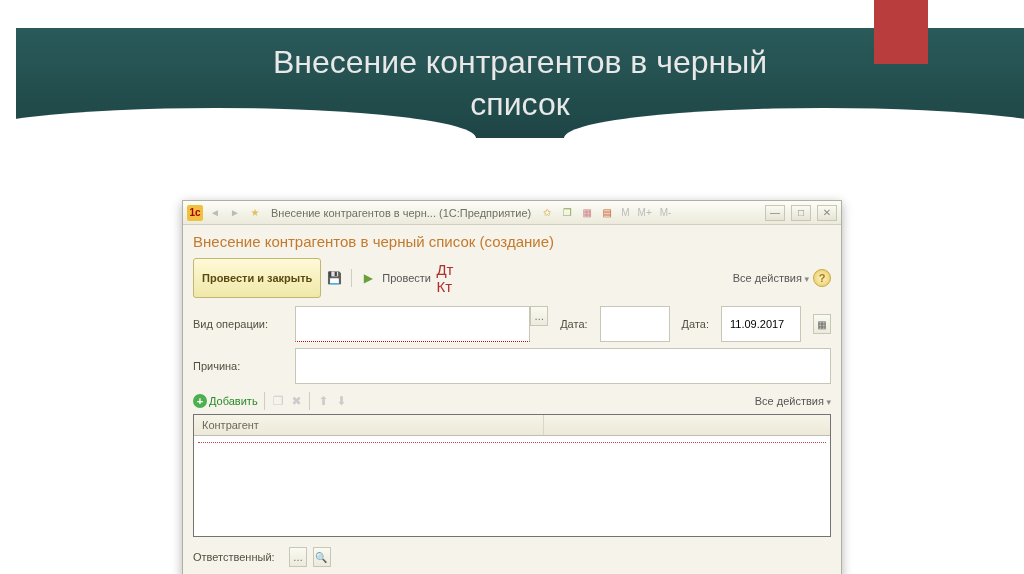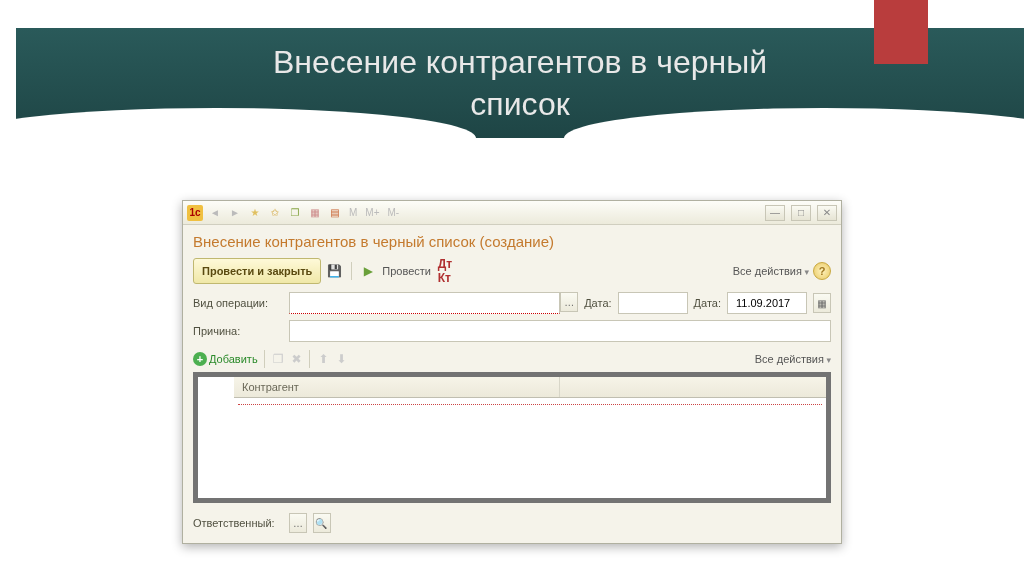--- a/index.html
+++ b/index.html
@@ -106,21 +106,21 @@
 
 .toolbar {
   display: flex;
   align-items: center;
   gap: 4px;
   margin-bottom: 8px;
 }
 .btn-main {
   background: linear-gradient(#fef9d8,#f0e8a8);
   border: 1px solid #c0b870;
-  padding: 6px 8px;
+  padding: 13px 8px;
   font-size: 11px;
   font-weight: bold;
   color: #5a4a10;
   border-radius: 3px;
 }
 .tb-ic {
   width: 20px; height: 20px;
   display: inline-flex;
   align-items: center; justify-content: center;
   font-size: 12px;
@@ -137,26 +137,26 @@
   display: inline-flex;
   align-items: center; justify-content: center;
   color: #a07820;
   font-size: 11px;
   font-weight: bold;
 }
 
 .field-row {
   display: flex;
   align-items: center;
-  gap: 6px;
+  gap: 12px;
   margin-bottom: 6px;
 }
 .field-label { color: #505040; font-size: 11px; }
 .field-input {
-  height: 22px;
+  height: 36px;
   border: 1px solid #c8c6b6;
   background: #fff;
   font-size: 11px;
   padding: 0 8px;
 }
 .dotted { border-bottom: 1px dotted #cc0000; }
 .lookup-btn, .cal-btn {
   width: 18px; height: 20px;
   border: 1px solid #c8c6b6;
   background: linear-gradient(#fafaf2,#eceadb);
@@ -175,24 +175,23 @@
 .add-btn { color: #2a8a2a; font-size: 11px; display: flex; align-items: center; gap: 2px; }
 .add-btn .plus {
   width: 14px; height: 14px; border-radius: 50%;
   background: #4caf50; color: #fff;
   display: inline-flex; align-items: center; justify-content: center;
   font-size: 11px; font-weight: bold;
 }
 .dis-ic { color: #ccc; font-size: 12px; padding: 0 2px; }
 
 .grid {
-  border: 5px solid #737373;
+  border: 1px solid #737373;
   background: #fff;
   margin-top: 4px;
-  padding-left: 36px;
 }
 .grid-head {
   display: flex;
   background: linear-gradient(#f6f4e8,#ece9da);
   border-bottom: 1px solid #c0beb0;
 }
 .grid-head .col {
   padding: 4px 8px;
   color: #6a6858;
   font-size: 11px;
@@ -236,20 +235,21 @@
   <div class="curve-l"></div>
   <div class="curve-r"></div>
 </div>
 
 <div class="app-window">
   <div class="titlebar">
     <span class="ic ic-1c">1c</span>
     <span class="ic" style="color:#bbb">◄</span>
     <span class="ic" style="color:#bbb">►</span>
     <span class="ic ic-star">★</span>
+    <span class="title-text">Внесение контрагентов в черн...  (1С:Предприятие)</span>
     <span class="ic" style="color:#d0a030">✩</span>
     <span class="ic" style="color:#8aa84a">❐</span>
     <span class="ic" style="color:#c88">▦</span>
     <span class="ic" style="color:#c86030">▤</span>
     <span class="m-btn">M</span>
     <span class="m-btn">M+</span>
     <span class="m-btn">M-</span>
     <span class="spacer"></span>
     <span class="win-btn">—</span>
     <span class="win-btn">□</span>
@@ -258,21 +258,21 @@
 
   <div class="form-body">
     <div class="form-title">Внесение контрагентов в черный список (создание)</div>
 
     <div class="toolbar">
       <button class="btn-main">Провести и закрыть</button>
       <span class="tb-ic" style="color:#4a80c0">💾</span>
       <span class="tb-sep"></span>
       <span class="tb-ic" style="color:#6aa03a">▶</span>
       <span style="color:#555">Провести</span>
-      <span class="tb-ic" style="color:#b03030;font-size:12px;font-weight:bold">Дт<br>Кт</span>
+      <span class="tb-ic" style="color:#b03030;font-size:15px;font-weight:normal">Дт<br>Кт</span>
       <div class="right">
         <span class="link-drop">Все действия</span>
         <span class="help-ic">?</span>
       </div>
     </div>
 
     <div class="field-row">
       <span class="field-label" style="width:90px">Вид операции:</span>
       <div style="flex:1;position:relative;display:flex">
         <input class="field-input dotted" style="flex: 1 1 0%;" value="">

